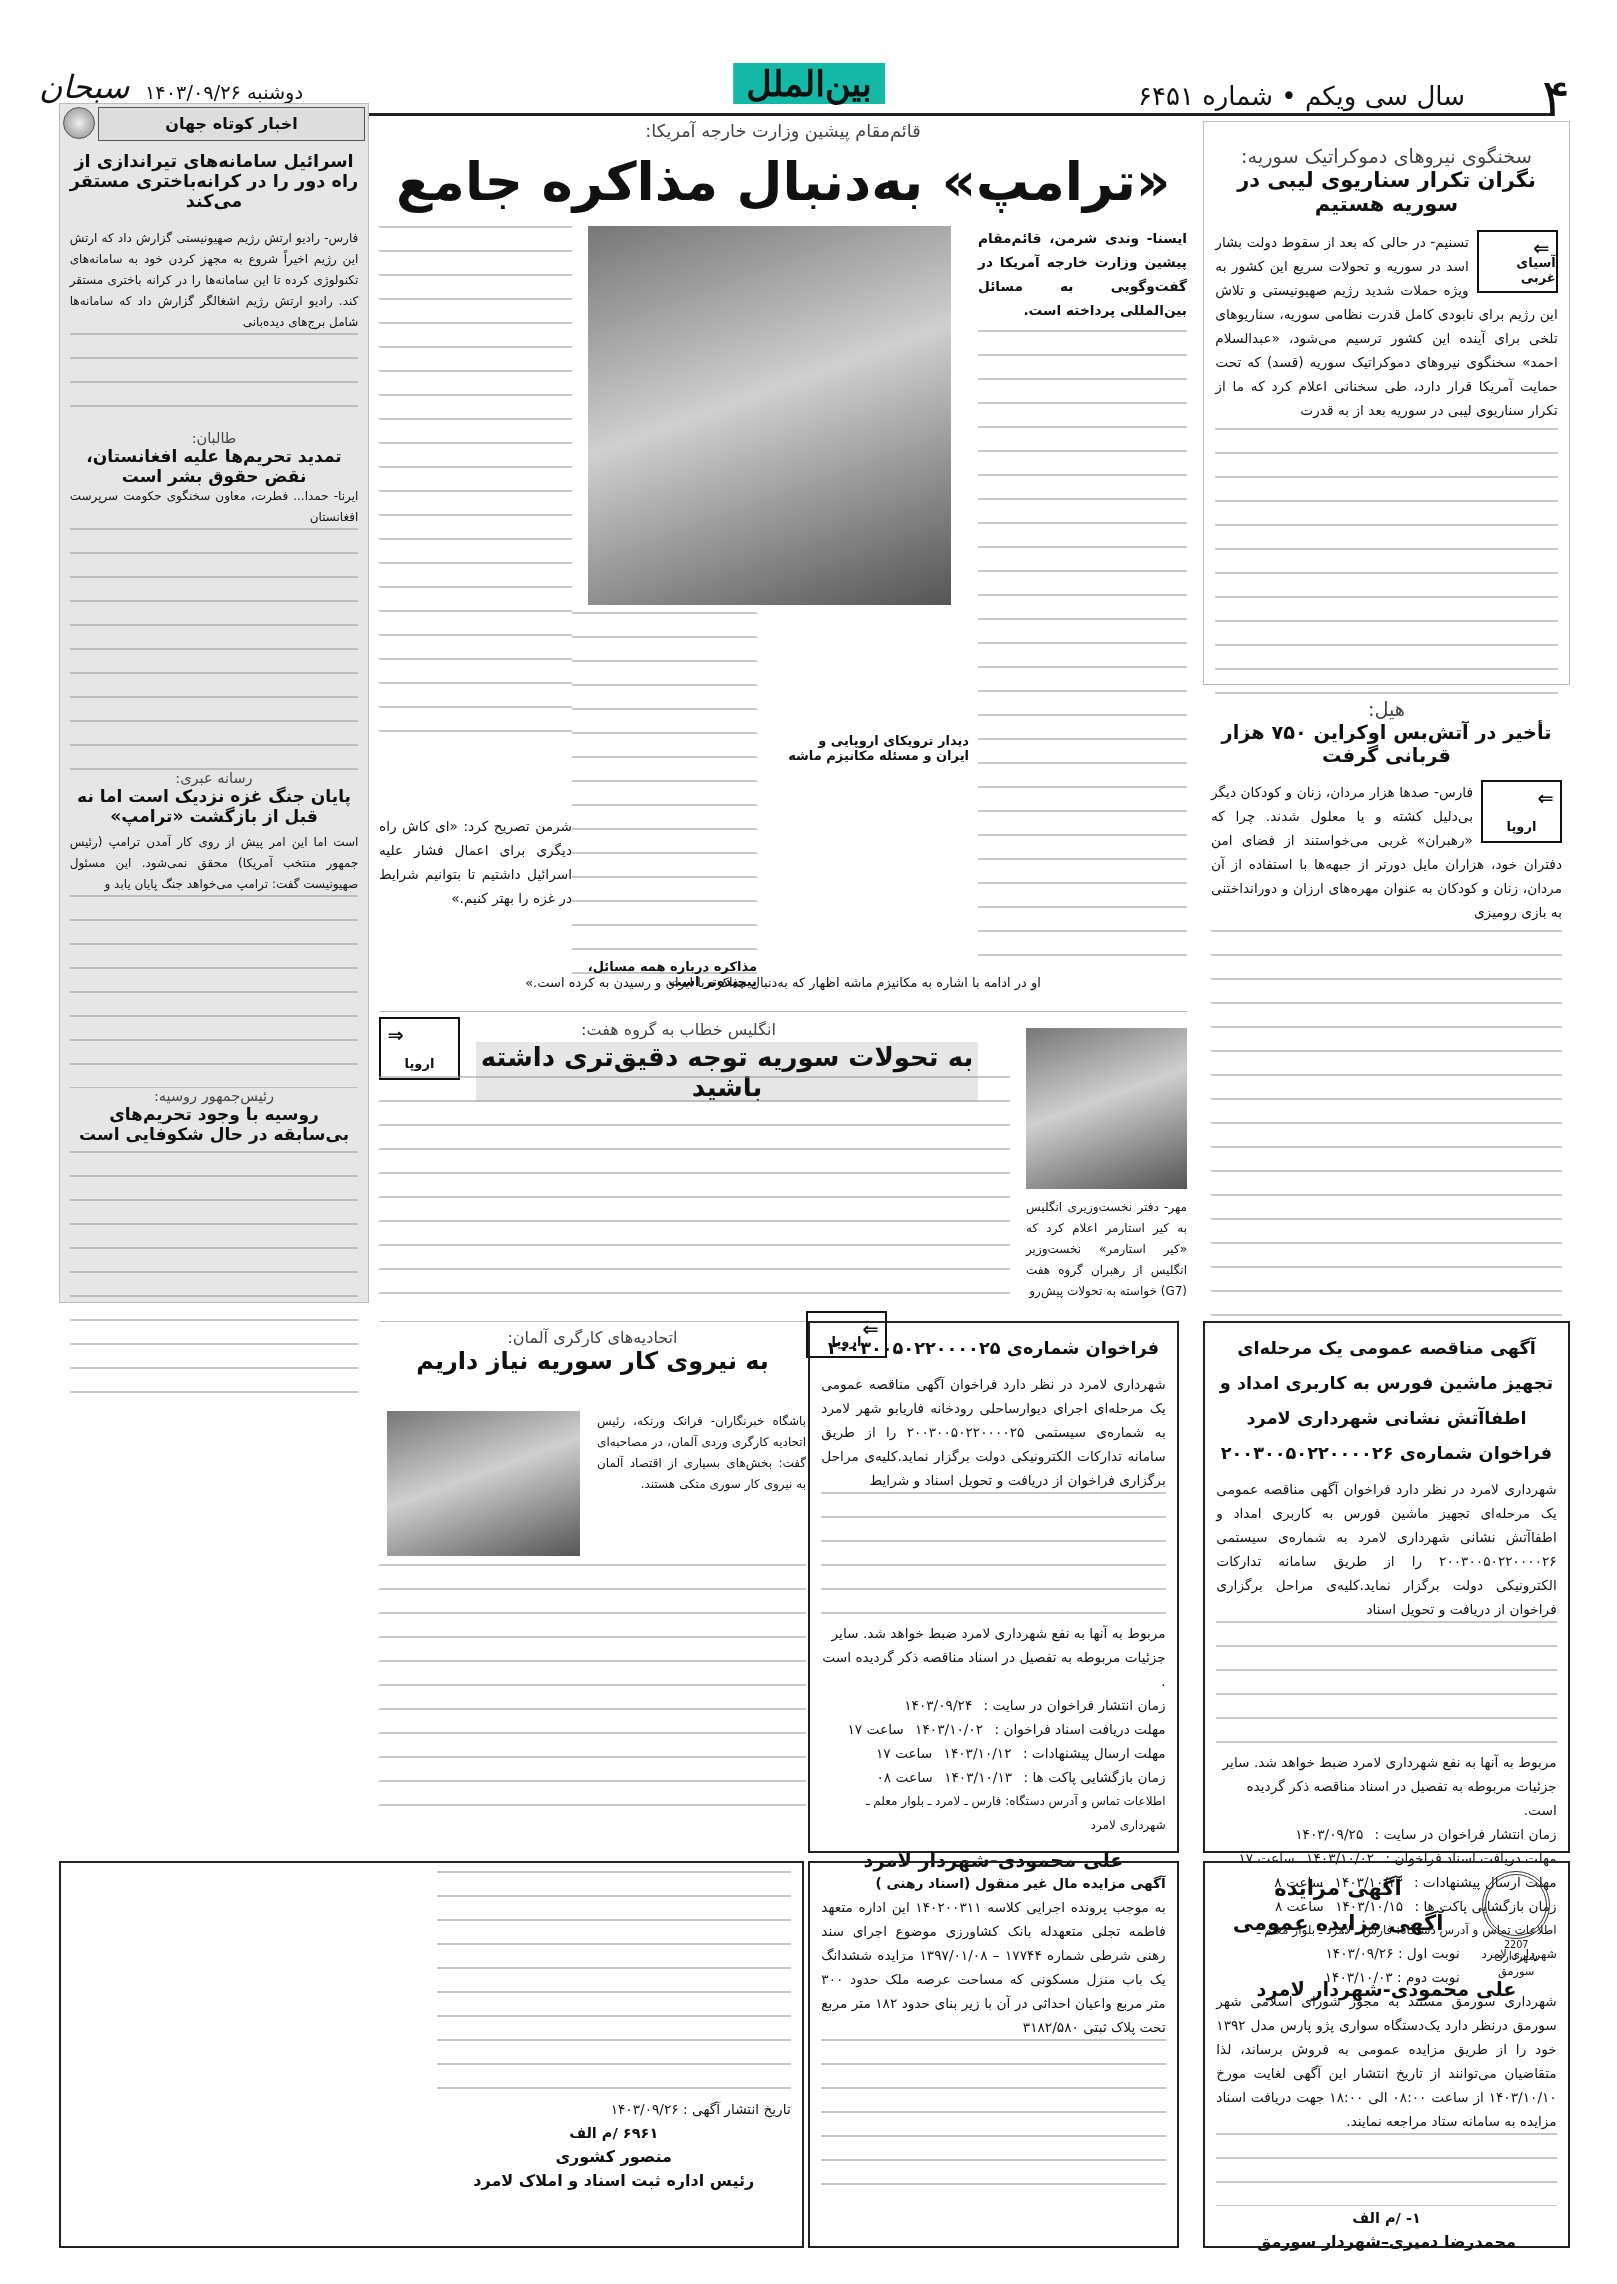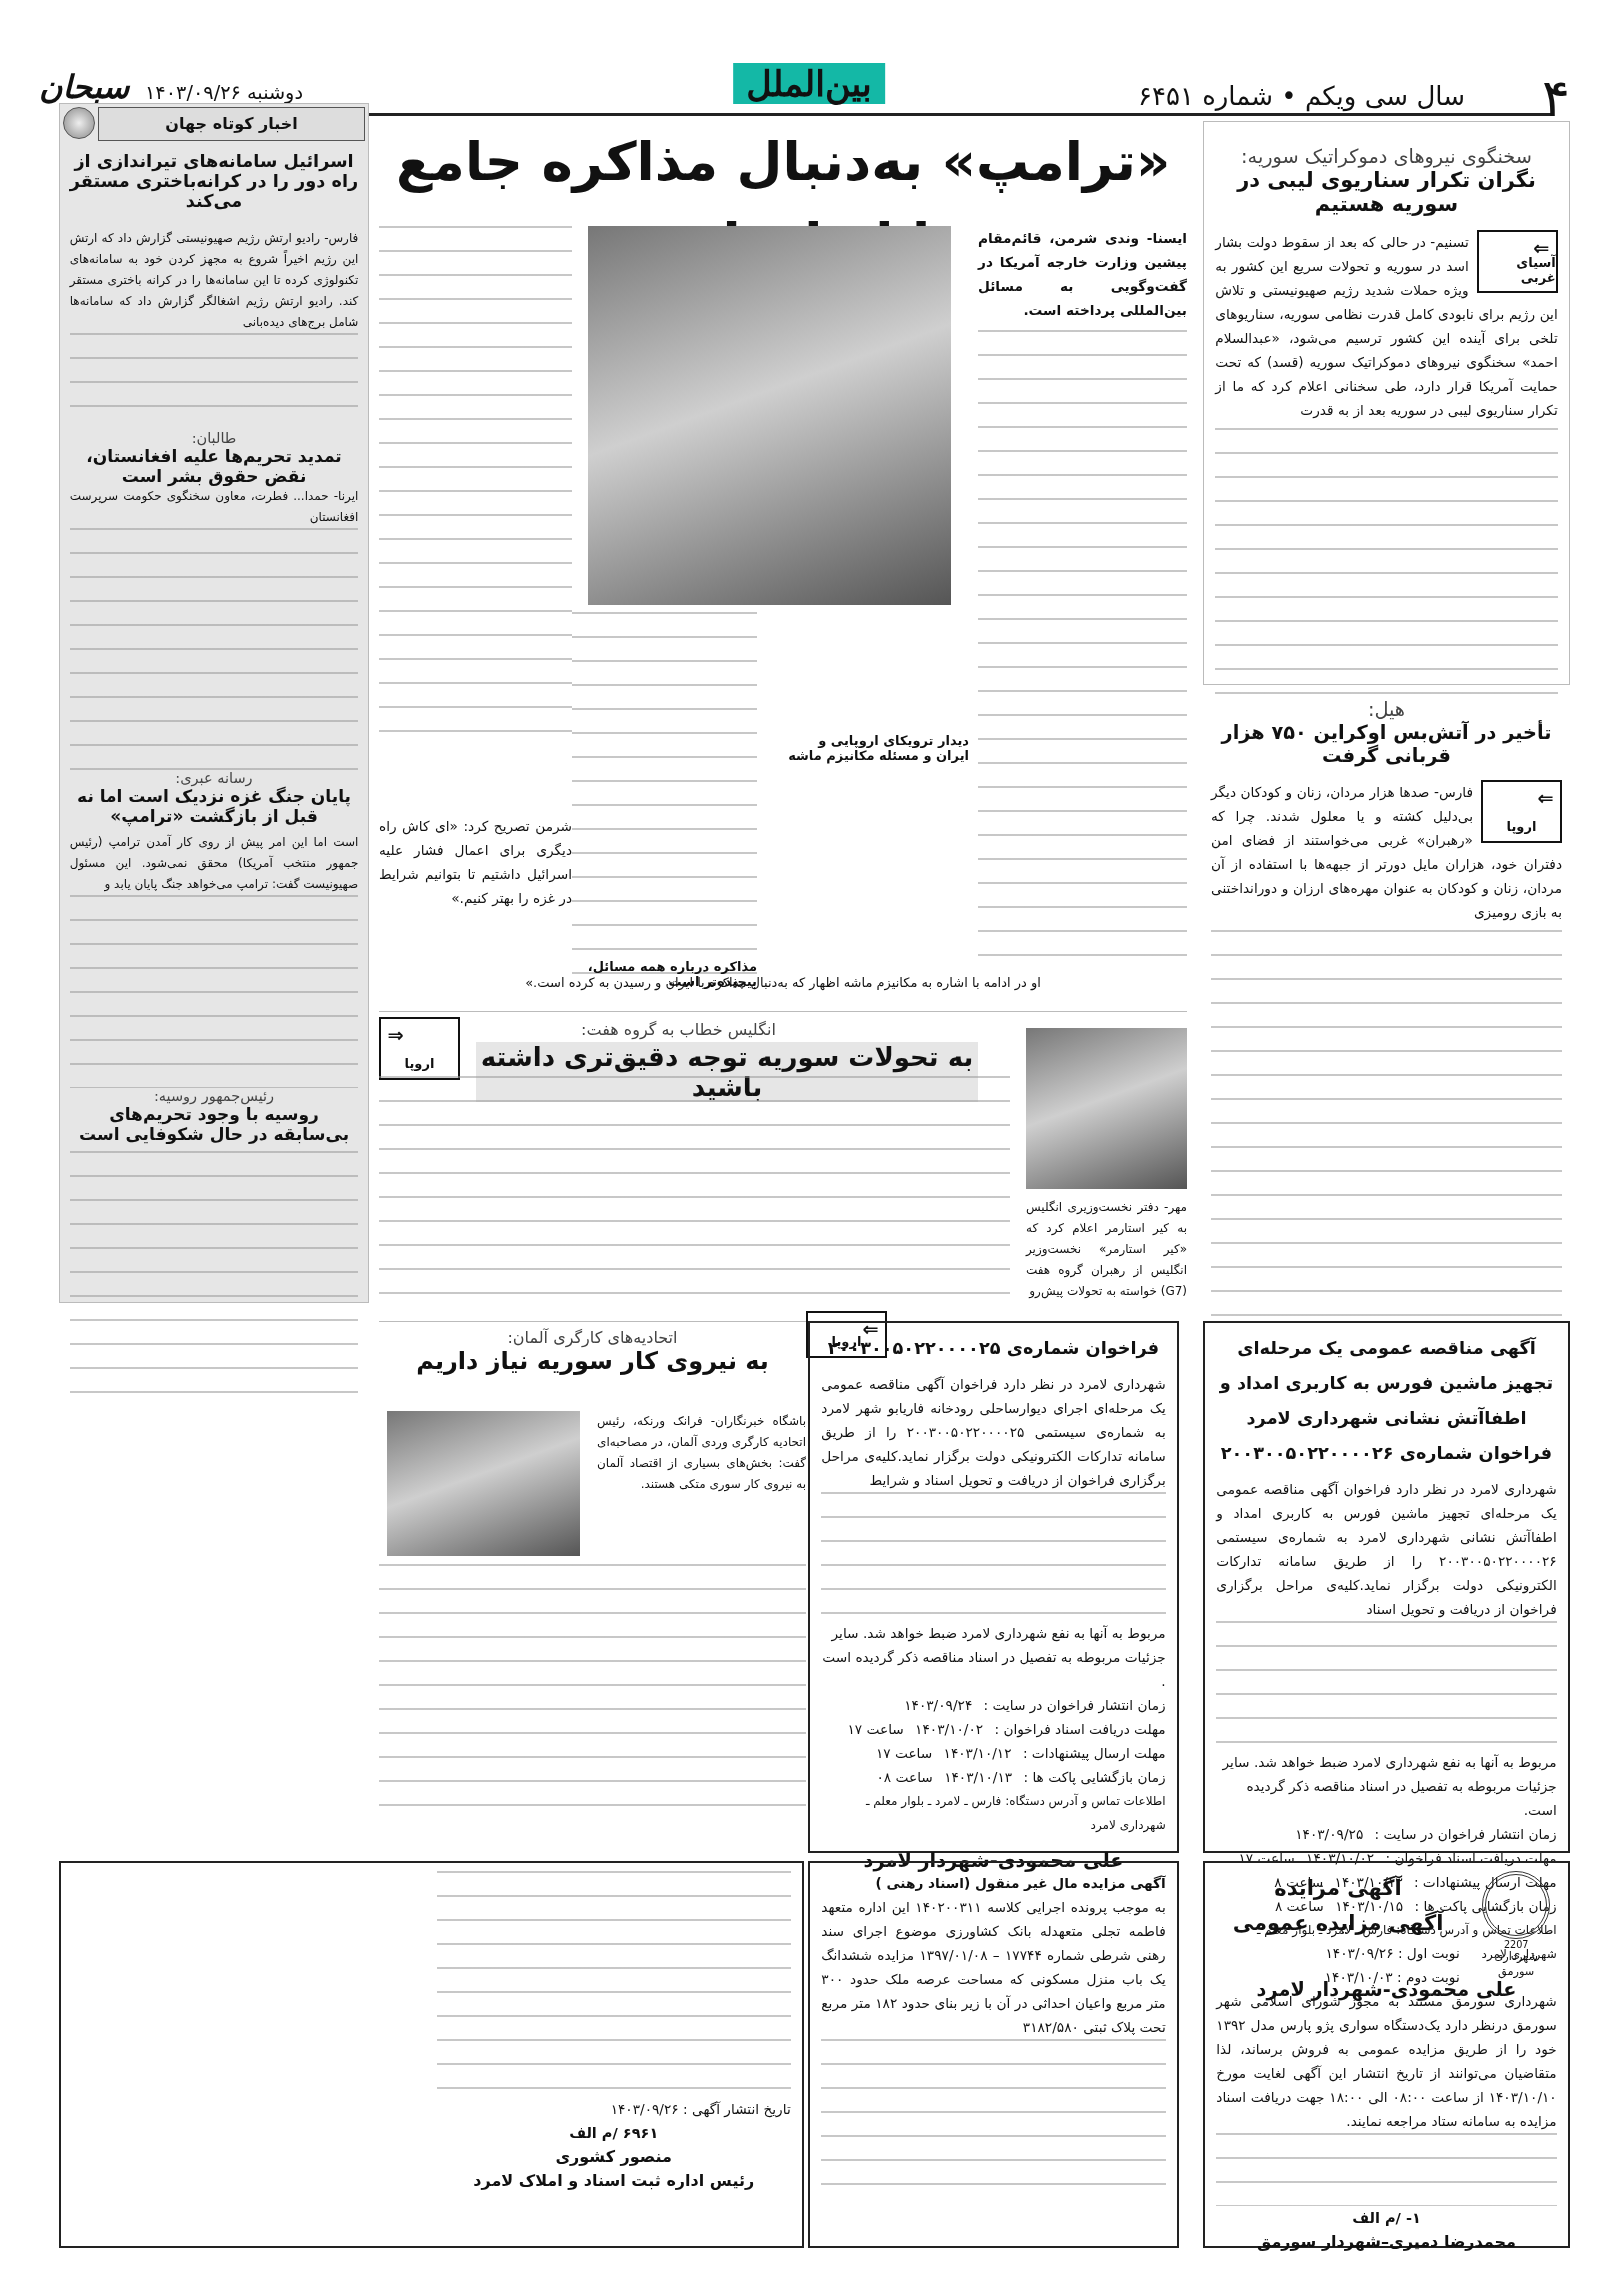--- a/index.html
+++ b/index.html
@@ -3,21 +3,21 @@
 <meta charset="utf-8">
 <style>
 *{box-sizing:border-box;margin:0;padding:0}
 html,body{width:1618px;height:2284px;background:#fff;overflow:hidden}
 body{font-family:"DejaVu Sans",sans-serif;color:#111;position:relative;direction:rtl}
 .abs{position:absolute}
 .hdr-rule{position:absolute;top:113px;left:97px;right:64px;height:3.2px;background:#222}
 .pg-num{position:absolute;top:68px;right:48px;font-family:"DejaVu Serif",serif;font-size:52px;font-weight:300}
 .issue{position:absolute;top:81px;right:153px;font-size:26px}
 .section-title{position:absolute;top:63px;left:50%;transform:translateX(-50%);font-family:"DejaVu Serif",serif;font-size:35px;font-weight:bold;background:#14b8a6;padding:0 13px}
-.logo{position:absolute;top:68px;left:39px;font-family:"DejaVu Serif",serif;font-size:32px;font-style:italic;font-weight:bold}
+.logo{position:absolute;top:68px;left:39px;font-family:"DejaVu Serif",serif;font-size:32px;font-style:italic;font-weight:normal}
 .date{position:absolute;top:81px;left:145px;font-size:19.3px}
 .col-text{font-size:13.7px;line-height:24px;text-align:justify}
 .box{border:1.6px solid #bbb}
 .kicker{font-size:19.3px;color:#444;text-align:center}
 .hl{font-weight:bold;text-align:center}
 .tag{position:absolute;width:81px;height:63px;border:2.4px solid #111;background:#fff;font-size:13px;font-weight:bold;display:flex;align-items:flex-end;justify-content:center;padding-bottom:6.4px}
 .tag .arr{position:absolute;top:4.8px;right:6.4px;font-size:19.3px}
 .grey{background:#e6e6e6}
 .photo{background:linear-gradient(160deg,#777,#cfcfcf 45%,#555);}
 .lines{background:repeating-linear-gradient(to bottom,#9a9a9a 0,#9a9a9a 1.6px,transparent 1.6px,transparent 24px);opacity:.55}
@@ -52,20 +52,21 @@
   <div class="hl" style="font-size:19.3px;margin-bottom:13px">تأخیر در آتش‌بس اوکراین ۷۵۰ هزار قربانی گرفت</div>
   <div class="tag" style="position:relative;float:right;margin-left:8px">
       <span class="arr">⇐</span>
       <span>اروپا</span>
     </div>
   <div class="col-text">فارس- صدها هزار مردان، زنان و کودکان دیگر بی‌دلیل کشته و یا معلول شدند. چرا که «رهبران» غربی می‌خواستند از فضای امن دفتران خود، هزاران مایل دورتر از جبهه‌ها با استفاده از آن مردان، زنان و کودکان به عنوان مهره‌های ارزان و دورانداختنی به بازی رومیزی</div>
   <div class="lines" style="clear:both;height:387px;margin-top:6.4px"></div>
 </div>
 
 <div class="abs" style="top:121px;left:379px;right:431px;height:878px">
+  <div class="kicker" style="font-size:17.7px">قائم‌مقام پیشین وزارت خارجه آمریکا:</div>
   <div class="hl" style="font-size:53px;font-family:'DejaVu Sans',sans-serif;line-height:81px;letter-spacing:-0.8px">«ترامپ» به‌دنبال مذاکره جامع با ایران است</div>
   <div class="abs photo" style="top:105px;left:209px;width:363px;height:379px"></div>
   <div class="abs col-text" style="top:105px;right:0;width:209px;font-weight:bold">ایسنا- وندی شرمن، قائم‌مقام پیشین وزارت خارجه آمریکا در گفت‌وگویی به مسائل بین‌المللی پرداخته است.</div>
   <div class="abs lines" style="top:209px;right:0;width:209px;height:645px"></div>
   <div class="abs lines" style="top:491px;left:193px;width:185px;height:363px"></div>
   <div class="abs lines" style="top:105px;left:0;width:193px;height:508px"></div>
   <div class="abs" style="top:612px;right:218px;width:185px;font-weight:bold;font-size:13px">دیدار ترویکای اروپایی و ایران و مسئله مکانیزم ماشه</div>
   <div class="abs col-text" style="top:693px;left:0;width:193px">شرمن تصریح کرد: «ای کاش راه دیگری برای اعمال فشار علیه اسرائیل داشتیم تا بتوانیم شرایط در غزه را بهتر کنیم.»</div>
   <div class="abs" style="top:838px;left:193px;width:185px;font-weight:bold;font-size:13px">مذاکره درباره همه مسائل، بیچیده‌تر است</div>
   <div class="abs" style="top:854px;left:0;right:0;font-size:13px;text-align:center">او در ادامه با اشاره به مکانیزم ماشه اظهار که به‌دنبال مذاکره با ایران و رسیدن به کرده است.»</div>

